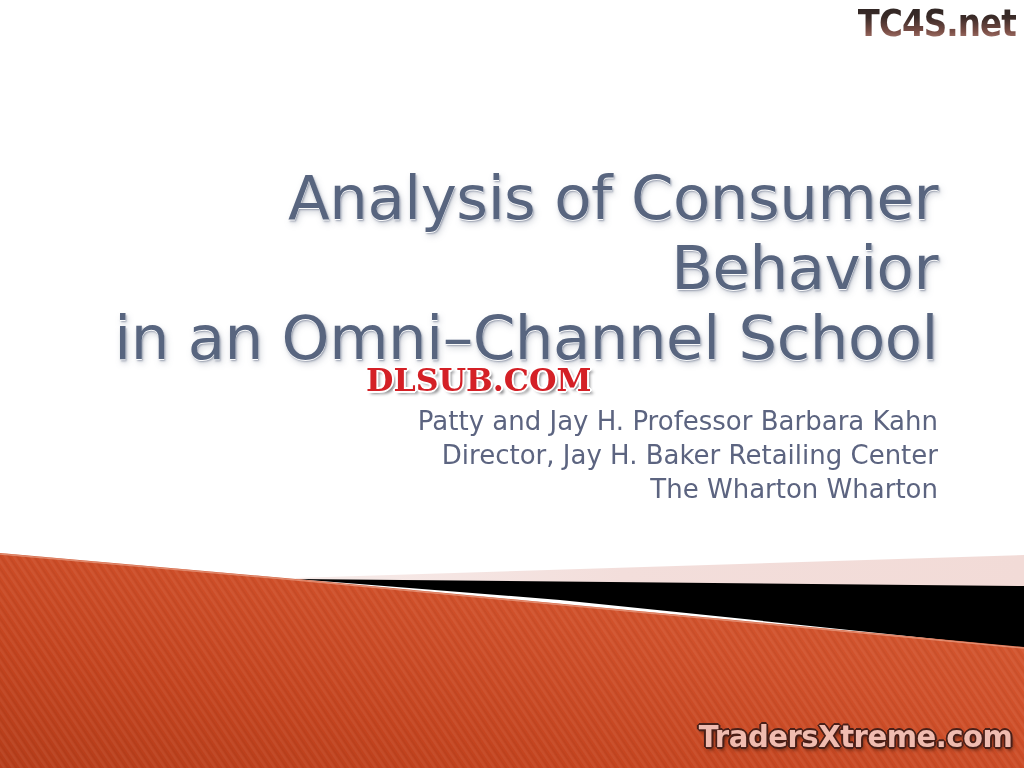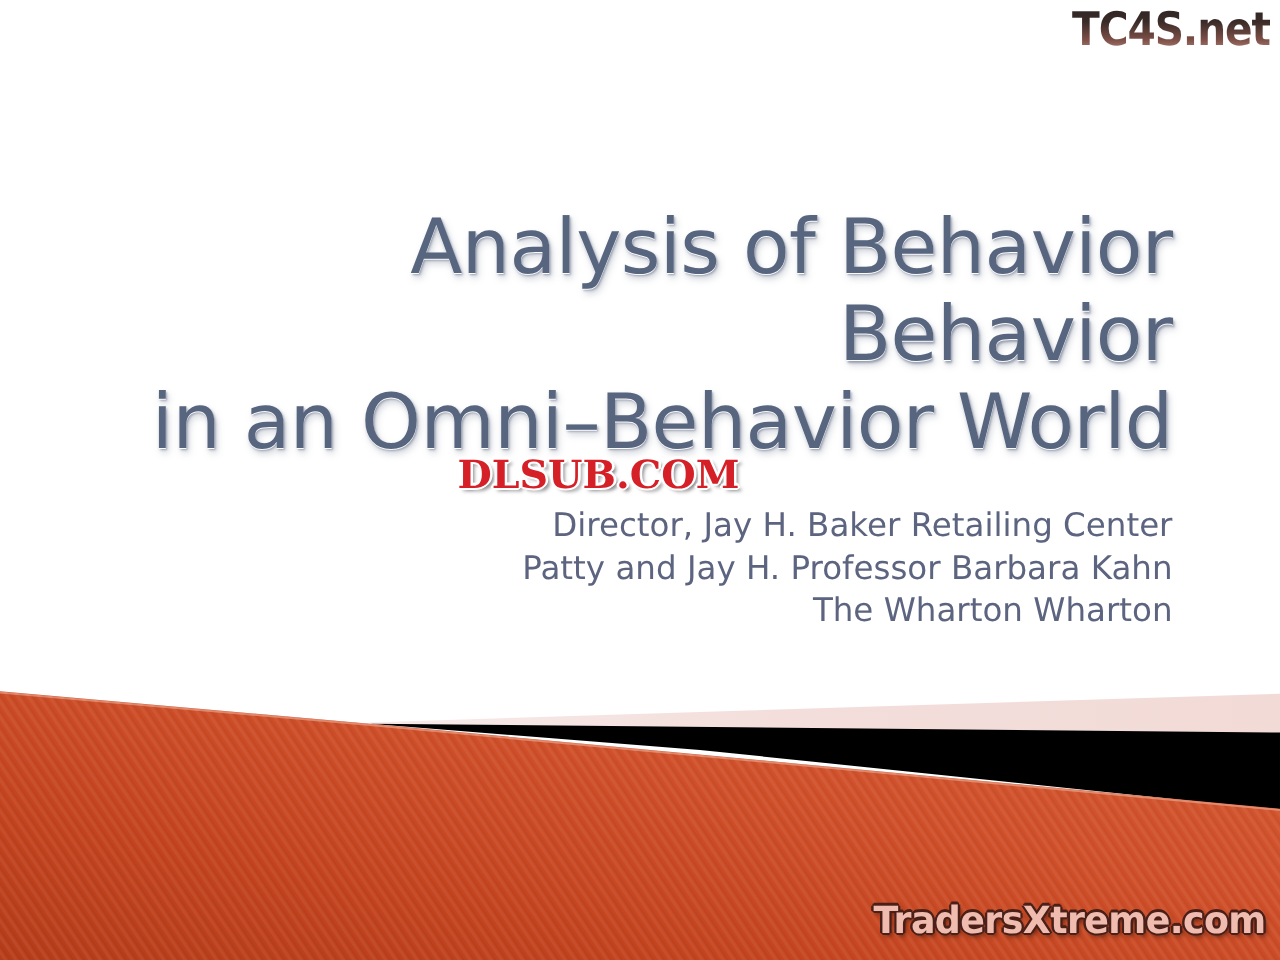--- a/index.html
+++ b/index.html
@@ -171,28 +171,28 @@
 
     <polygon points="296,579 1024,586 1024,648 560,600" fill="#000000"></polygon>
 
     <polygon points="0,553 296,579 1024,647 1024,768 0,768" fill="url(#orangeGrad)"></polygon>
     <polygon points="0,553 296,579 1024,647 1024,768 0,768" fill="url(#diagTex)"></polygon>
 
     <polyline points="0,554 296,580 1024,648" fill="none" stroke="#f0b6a0" stroke-opacity="0.55" stroke-width="1.6"></polyline>
   </svg>
 
   <div id="title-block">
-    <div class="title-line">Analysis of Behavior</div>
+    <div class="title-line">Analysis of Consumer</div>
     <div class="title-line">Behavior</div>
-    <div class="title-line">in an Omni–Behavior World</div>
+    <div class="title-line">in an Omni–Channel School</div>
   </div>
 
   <div id="subtitle-block">
+    <div class="subtitle-line">Patty and Jay H. Professor Barbara Kahn</div>
     <div class="subtitle-line">Director, Jay H. Baker Retailing Center</div>
-    <div class="subtitle-line">Patty and Jay H. Professor Barbara Kahn</div>
     <div class="subtitle-line">The Wharton Wharton</div>
   </div>
 
   <div id="wm-tc4s">TC4S.net</div>
   <div id="wm-dlsub">DLSUB.COM</div>
   <div id="wm-traders">TradersXtreme.com</div>
 
 </div>
 
 </body></html>

